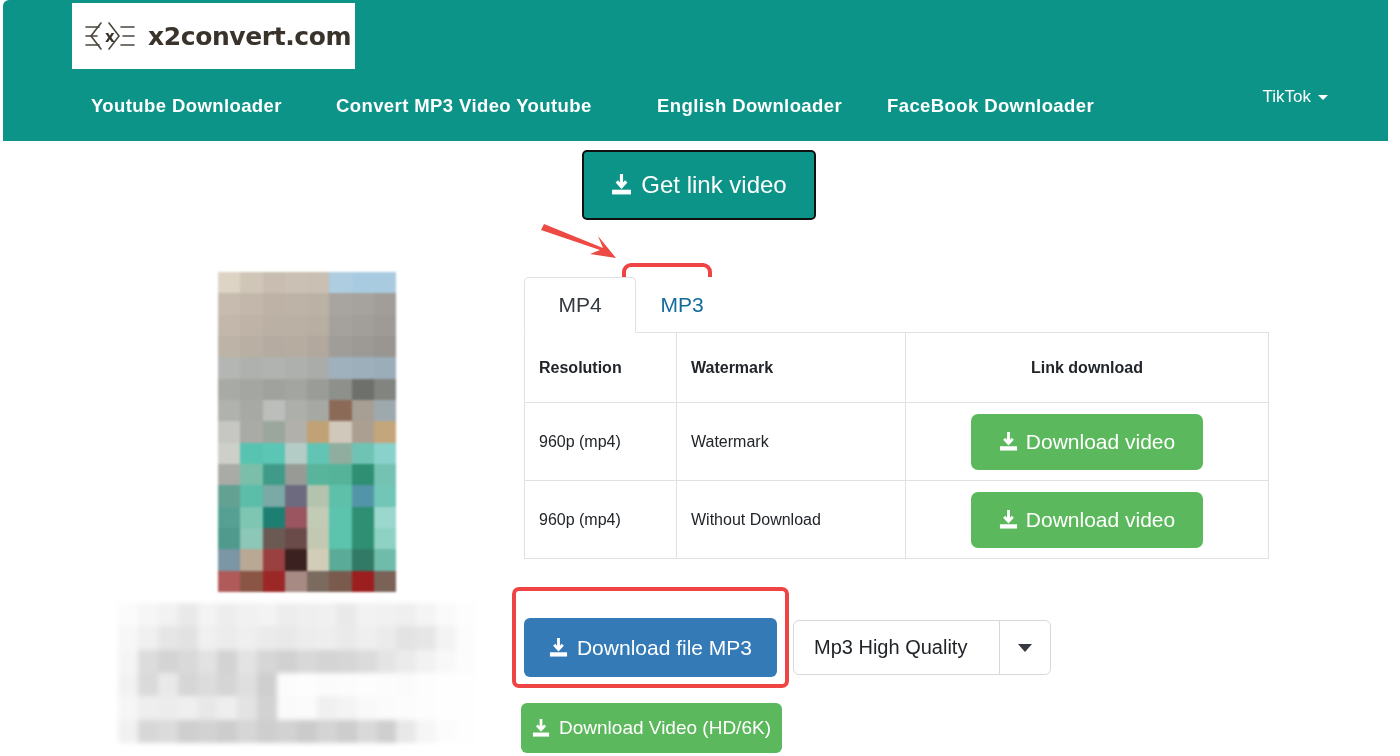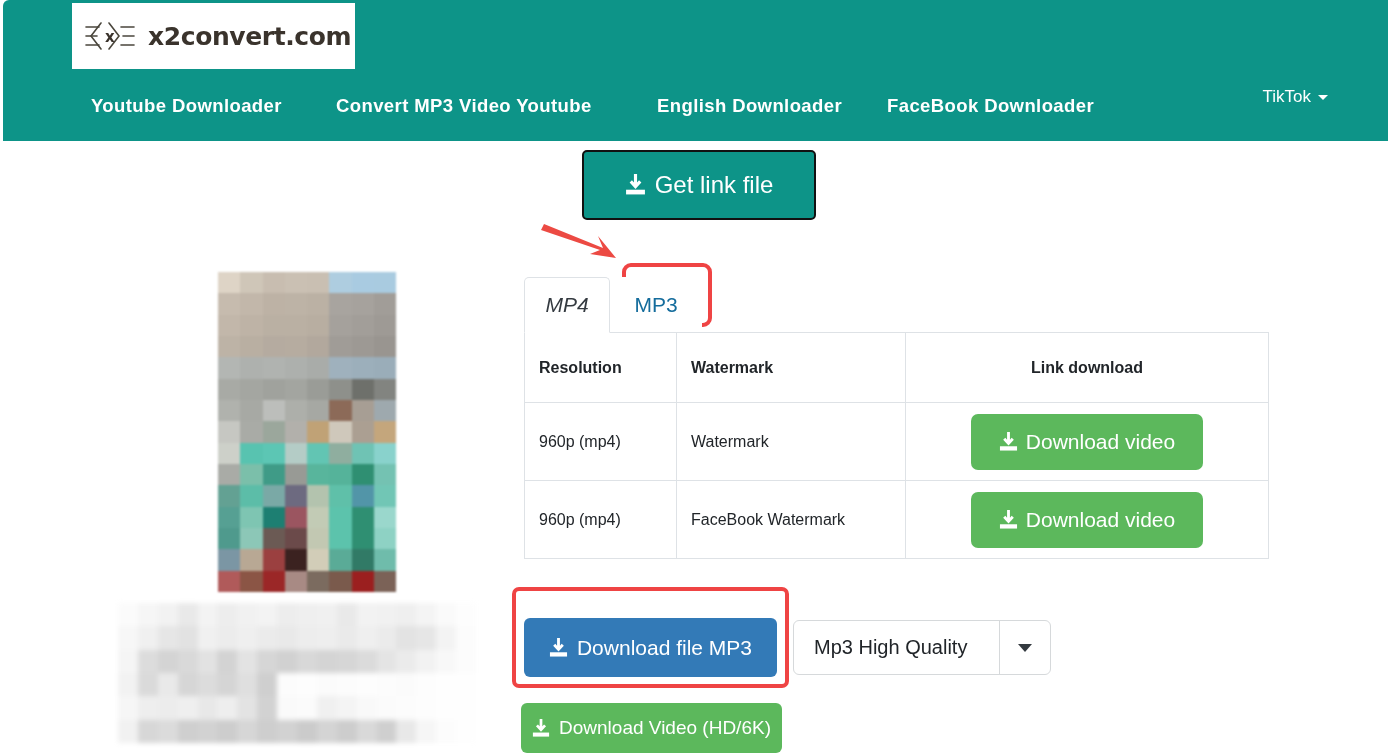--- a/index.html
+++ b/index.html
@@ -92,24 +92,24 @@
   
   .tabs {
     position: absolute; left: 524px; top: 277px; width: 744px; height: 56px;
     display: flex; align-items: flex-end;
   }
   .tab {
     height: 56px; display: flex; align-items: center; justify-content: center;
     font-size: 21px; cursor: pointer; background: #ffffff;
   }
   .tab.active {
-    width: 86px; color: #343a40;
+    width: 112px; color: #343a40;
     border: 1px solid #dee2e6; border-bottom: 1px solid #ffffff;
     border-top-left-radius: 5px; border-top-right-radius: 5px;
-    position: relative; z-index: 3; font-style: italic;
+    position: relative; z-index: 3;
   }
   .tab.link { width: 92px; color: #146c9c; border: 1px solid transparent; }
 
   
   .tbl {
     position: absolute; left: 524px; top: 332px; width: 744px;
     border-collapse: collapse; background: #ffffff; table-layout: fixed;
   }
   .tbl th, .tbl td {
     border: 1px solid #dee2e6; text-align: left; vertical-align: middle;
@@ -430,21 +430,21 @@
         <i style="background: rgb(252, 252, 252);"></i>
         <i style="background: rgb(254, 254, 254);"></i>
       </div>
   </div>
 
   <div class="getlink-btn">
     <svg class="dl-ico" width="21" height="22" viewBox="0 0 20 21">
       <path d="M10 0 L10 10 M5.5 7 L10 12 L14.5 7" stroke="#fff" stroke-width="3" fill="none" stroke-linecap="butt"></path>
       <rect x="1" y="15" width="18" height="4.5" fill="#fff"></rect>
     </svg>
-    <span>Get link file</span>
+    <span>Get link video</span>
   </div>
 
   <svg class="anno-arrow" viewBox="0 0 90 48">
     <path d="M4 6 L63 30 L58 18 L76 40 L50 36 L60 32 L1 12 Z" fill="#ec4a43"></path>
   </svg>
   <div class="anno-box-mp3"></div>
   <div class="anno-box-dl"></div>
 
   <div class="tabs">
     <div class="tab active">
@@ -477,21 +477,21 @@
             <svg class="dl-ico" width="19" height="20" viewBox="0 0 20 21">
               <path d="M10 0 L10 10 M5.5 7 L10 12 L14.5 7" stroke="#fff" stroke-width="3" fill="none"></path>
               <rect x="1" y="15" width="18" height="4.5" fill="#fff"></rect>
             </svg>
             <span>Download video</span>
           </button>
         </td>
       </tr>
       <tr>
         <td>960p (mp4)</td>
-        <td>FaceBook Watermark</td>
+        <td>Without Download</td>
         <td class="td-btn">
           <button class="btn-green-sm">
             <svg class="dl-ico" width="19" height="20" viewBox="0 0 20 21">
               <path d="M10 0 L10 10 M5.5 7 L10 12 L14.5 7" stroke="#fff" stroke-width="3" fill="none"></path>
               <rect x="1" y="15" width="18" height="4.5" fill="#fff"></rect>
             </svg>
             <span>Download video</span>
           </button>
         </td>
       </tr>

